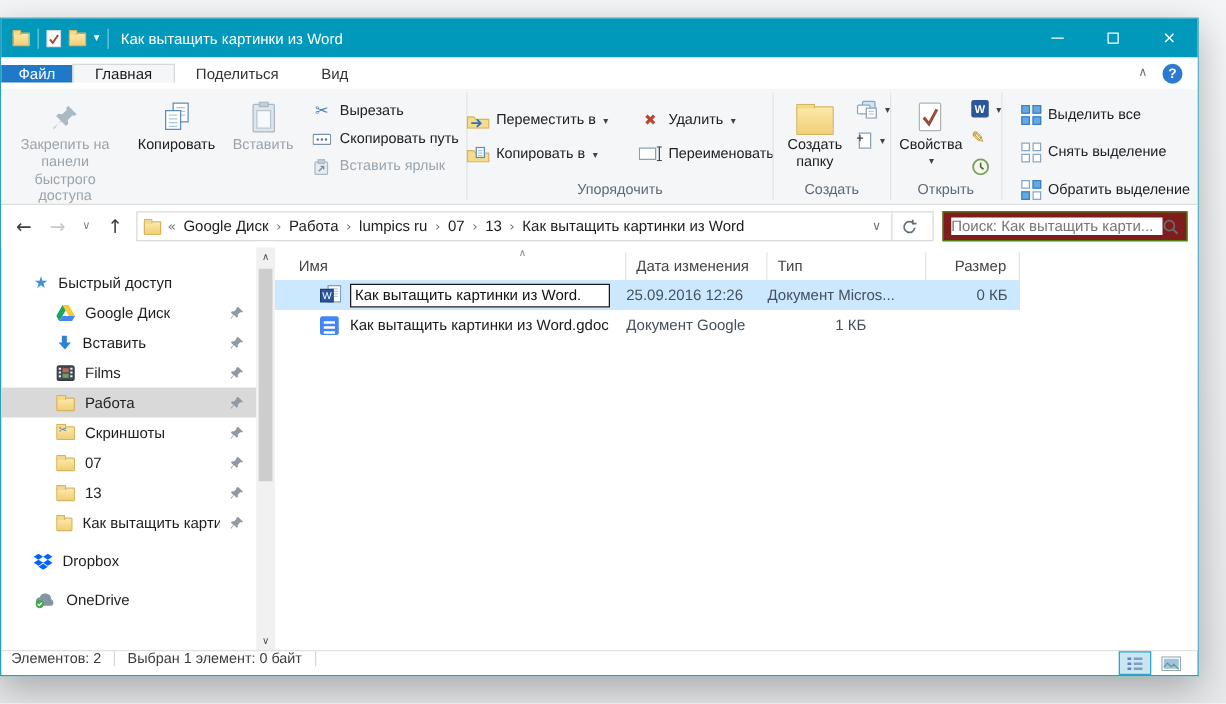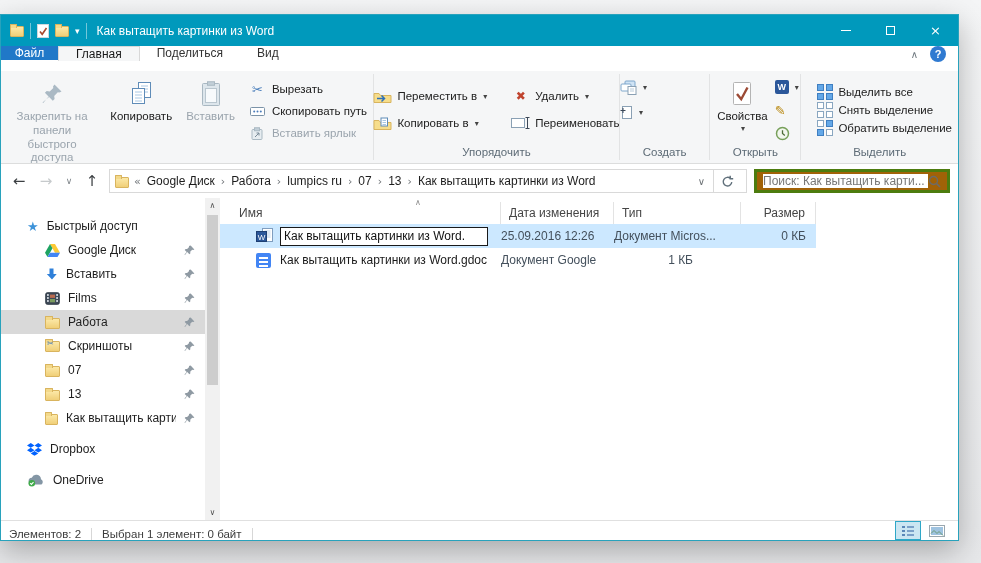--- a/index.html
+++ b/index.html
@@ -17,21 +17,21 @@
   .fold-xs{width:14px;height:11px;margin-top:2px}
   .fold-sm{width:15px;height:11px;margin-top:3px}
   .fold-lg{width:30px;height:23px;margin-top:4px}
   .title-text{margin-left:10px;font-size:12px;white-space:nowrap}
   .win-controls{margin-left:auto;display:flex;height:100%}
   .winbtn{width:45px;height:100%;display:flex;align-items:center;justify-content:center;font-size:13px;color:#fff;cursor:default}
   .min-bar{width:10px;height:1px;background:#fff;display:block}
   .max-box{width:9px;height:9px;border:1px solid #fff;display:block}
 
   
-  .tabstrip{height:25px;background:#fff;display:flex;align-items:flex-start;font-size:12px;flex:0 0 auto}
+  .tabstrip{height:25px;background:#fff;display:flex;align-items:center;font-size:12px;flex:0 0 auto}
   .tab-file{width:57px;background:#2078c8;color:#fff;display:flex;align-items:center;justify-content:center}
   .tab{padding:0 17px;display:flex;align-items:center;color:#333}
   .tab.active{background:#f5f6f7;border:1px solid #d8d8d8;border-bottom:none;color:#1a1a1a}
   .tabstrip-right{margin-left:auto;display:flex;align-items:center;gap:12px;padding-right:12px}
   .collapse-chev{color:#6d777e;font-size:10px}
   .help-circle{width:16px;height:16px;border-radius:50%;background:#2f7ad1;color:#fff;font-size:11px;font-weight:bold;display:flex;align-items:center;justify-content:center}
 
   
   .ribbon{height:93px;background:#f5f6f7;border-bottom:1px solid #dcdddd;display:flex;flex:0 0 auto}
   .rgroup{display:flex;flex-direction:column}
@@ -61,21 +61,21 @@
   .navarrow{font-size:15px;color:#3b3f42;width:20px;text-align:center}
   .navarrow.dis{color:#c6cacc}
   .nav-chev{font-size:9px;color:#7b8186;width:12px;text-align:center}
   .addressbar{flex:1;height:24px;border:1px solid #d9d9d9;display:flex;align-items:center;padding:0 5px;font-size:12px;background:#fff}
   .crumb{padding:0 5px;color:#1d1d1d;white-space:nowrap}
   .crumb-sep{color:#6d7276;font-size:11px;padding:0 1px}
   .addr-right{margin-left:auto;display:flex;align-items:center;height:100%}
   .addr-chev{color:#6d7276;font-size:10px;padding:0 8px}
   .addr-div{width:1px;height:100%;background:#d9d9d9}
   .refresh{padding:0 7px;display:flex;align-items:center}
-  .searchbox{width:196px;height:24px;border:3px solid #4d7c0f;display:flex;align-items:center;padding:0 6px;background:#a16207}
+  .searchbox{width:196px;height:24px;border:1px solid #4d7c0f;display:flex;align-items:center;padding:0 6px;background:#7f1d1d}
   .searchbox input{flex:1;border:none;outline:none;font-size:12px;color:#333;font-family:"Liberation Sans",sans-serif;min-width:0}
   .searchbox input::placeholder{color:#767676}
 
   
   .main{flex:1;display:flex;min-height:0}
   .sidebar{width:204px;padding-top:16px;font-size:12px;color:#1e1e1e;flex:0 0 auto}
   .sitem{height:24px;display:flex;align-items:center;gap:8px}
   .sitem .lbl{white-space:nowrap;overflow:hidden}
   .lv0{padding-left:26px}
   .lv1{padding-left:44px}
@@ -105,21 +105,21 @@
   .frow .c.col-size{justify-content:flex-end;padding-right:10px}
   .frow.selected{background:#cce8ff}
   .secondary{color:#44505c}
   .fname{color:#1a1a1a;white-space:nowrap;overflow:hidden}
   .ficon{margin:0 6px 0 17px;display:flex;width:18px;flex:0 0 auto}
   .rename-input{height:19px;width:208px;border:1px solid #1a1a1a;background:#fff;font-size:12px;padding:0 3px;font-family:"Liberation Sans",sans-serif;outline:none;color:#111}
   .gdoc{display:inline-block;width:15px;height:15px;background:#4285f4;border-radius:2px;position:relative}
   .gdoc::before{content:"";position:absolute;left:3px;top:4px;width:9px;height:2px;background:#fff;box-shadow:0 4px 0 #fff,0 8px 0 #fff}
 
   
-  .statusbar{height:20px;border-top:1px solid #e0e0e0;display:flex;align-items:flex-end;font-size:11.5px;color:#3c3c3c;padding:0 8px;gap:10px;flex:0 0 auto}
+  .statusbar{height:20px;border-top:1px solid #e0e0e0;display:flex;align-items:flex-start;font-size:11.5px;color:#3c3c3c;padding:0 8px;gap:10px;flex:0 0 auto}
   .sdiv{width:1px;height:12px;background:#d7d7d7}
   .viewbtns{margin-left:auto;display:flex;align-items:center;gap:3px}
   .viewbtn{width:26px;height:19px;display:flex;align-items:center;justify-content:center;border:1px solid transparent}
   .viewbtn.sel{background:#cbe6f2;border-color:#2fa7c7}
 </style>
 </head>
 <body>
 
 <div class="stage">
   <div class="window">
@@ -270,20 +270,26 @@
             </div>
           </div>
         </div>
         <div class="rlabel">Упорядочить</div>
       </div>
 
       <div class="vsep"></div>
 
       <div class="rgroup" style="width:95px">
         <div class="rbody">
+          <div class="bigbtn">
+            <span class="bicon">
+                <span class="fold fold-lg"></span>
+              </span>
+            <span style="width:52px">Создать папку</span>
+          </div>
           <div class="smallcol" style="padding:2px 0;gap:7px">
             <div class="smallbtn">
               <span style="display:flex">
                 <svg width="17" height="15">
                     <rect x="5" y="1" width="10" height="7" rx="1" fill="#cfe3f5" stroke="#7fa7cc"></rect>
                     <rect x="1" y="4" width="10" height="7" rx="1" fill="#fff" stroke="#7fa7cc"></rect>
                     <rect x="8" y="6.5" width="8" height="8" fill="#fff" stroke="#8aa0b4"></rect>
                     <path d="M10 9h4M10 11h4" stroke="#b9cbda"></path>
                   </svg>
               </span>
@@ -335,21 +341,21 @@
             </div>
           </div>
         </div>
         <div class="rlabel">Открыть</div>
       </div>
 
       <div class="vsep"></div>
 
       <div class="rgroup" style="flex:1">
         <div class="rbody" style="padding-top:8px;padding-left:10px">
-          <div class="smallcol" style="gap:0">
+          <div class="smallcol" style="gap:12px">
             <div class="smallbtn">
               <span class="grid4">
                   <i class="on"></i>
                   <i class="on"></i>
                   <i class="on"></i>
                   <i class="on"></i>
                 </span>
               <span>Выделить все</span>
             </div>
             <div class="smallbtn">

